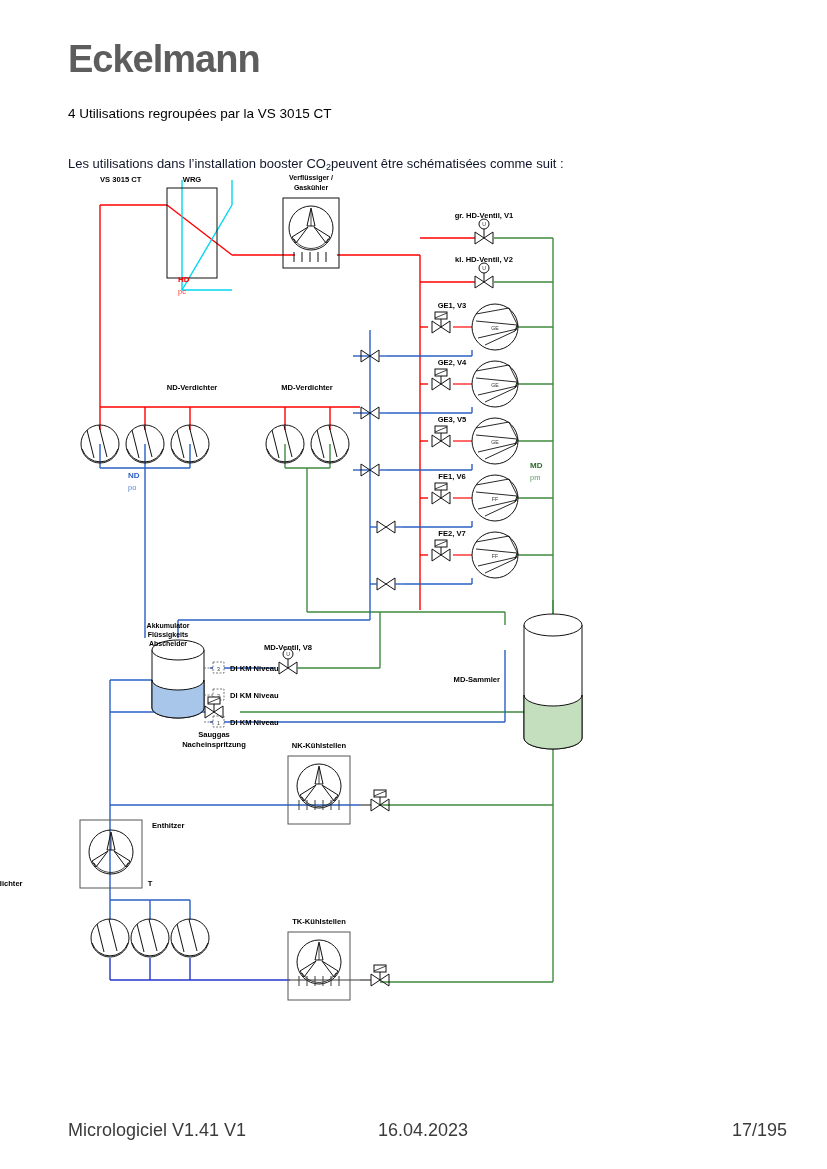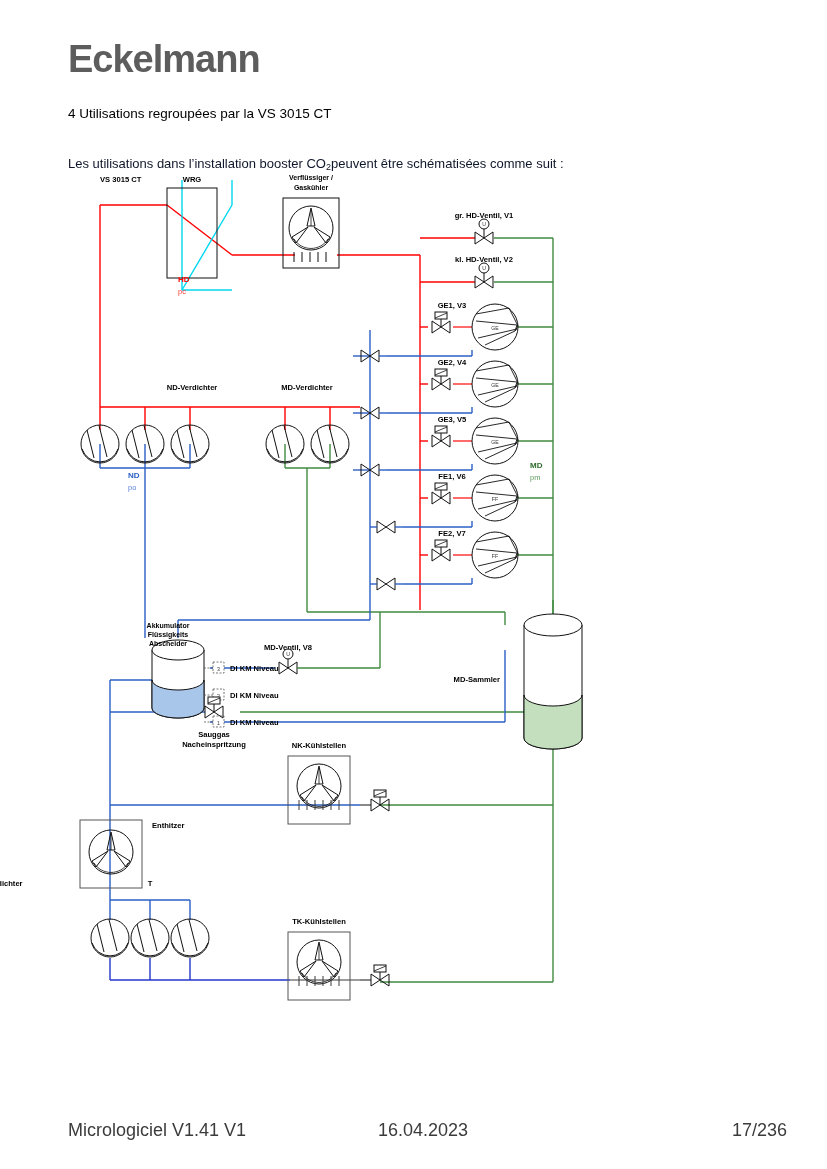--- a/index.html
+++ b/index.html
@@ -483,16 +483,16 @@
             <use href="#eevalve"></use>
           </g>
     </g>
 
   </svg>
   </div>
 
   <div class="footer">
     <span class="f-left">Micrologiciel V1.41 V1</span>
     <span class="f-mid">16.04.2023</span>
-    <span class="f-right">17/236</span>
+    <span class="f-right">17/195</span>
   </div>
 
 </div>
 
 </body></html>

